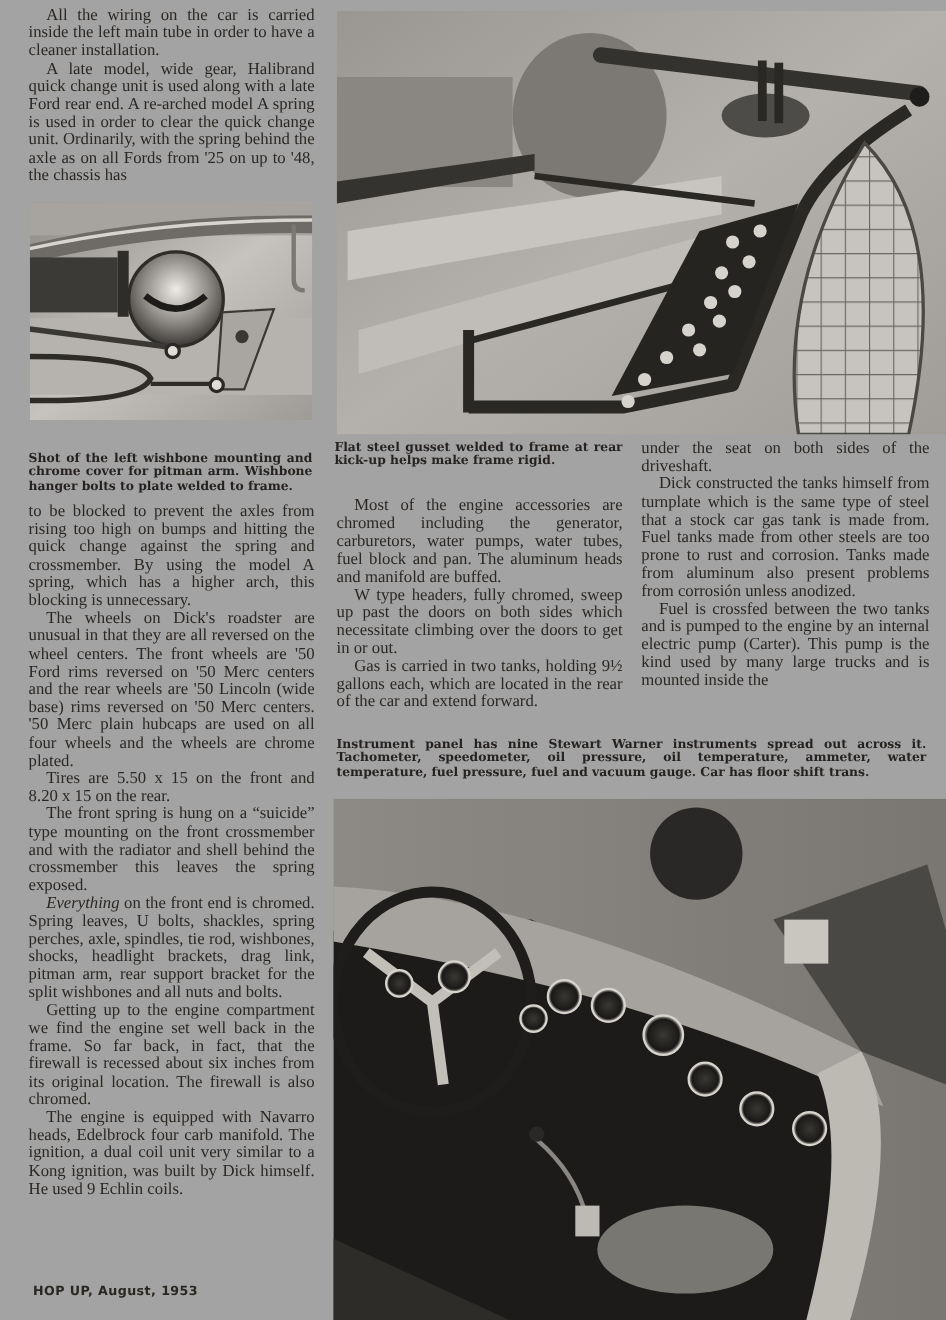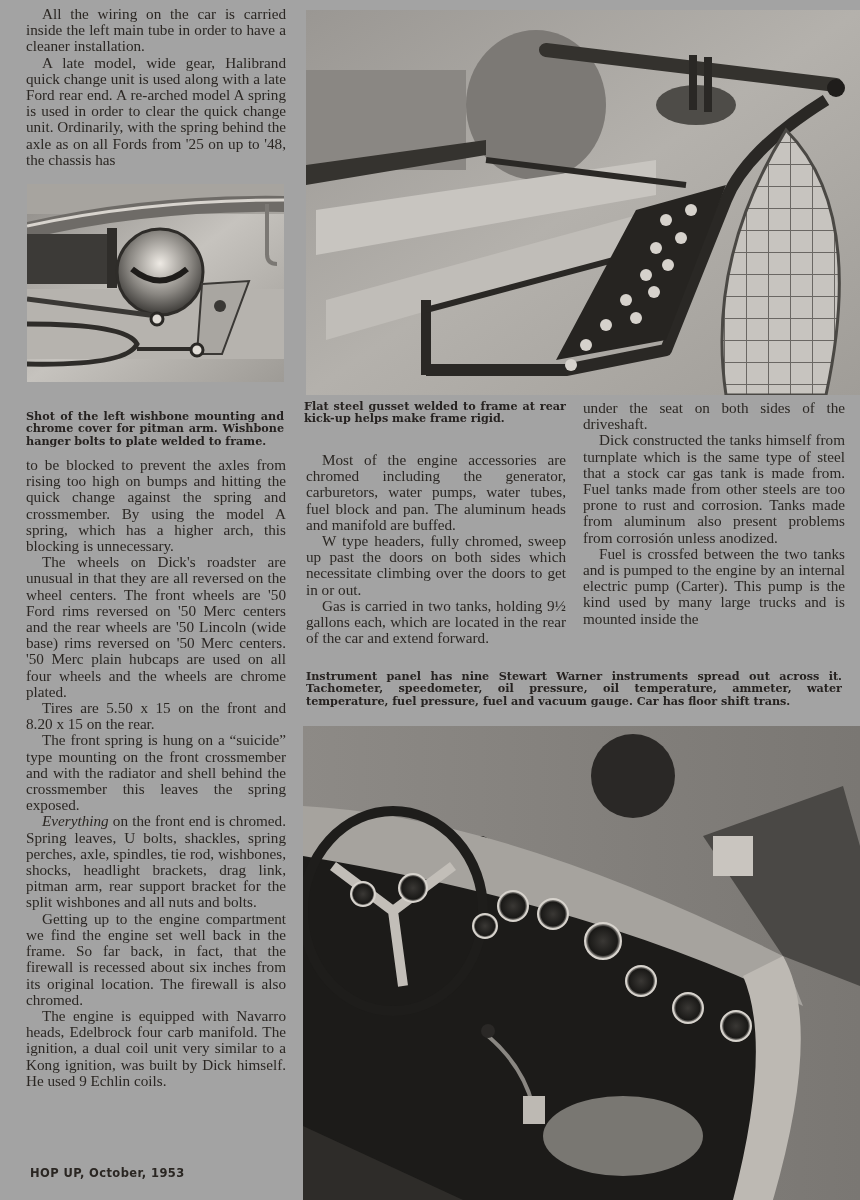--- a/index.html
+++ b/index.html
@@ -195,14 +195,14 @@
         <circle cx="182" cy="200" r="12" fill="url(#gauge)"></circle>
       </g>
       <path d="M185 310 Q220 340 230 380" stroke="#8a8782" stroke-width="4" fill="none"></path>
       <circle cx="185" cy="305" r="7" fill="#2a2826"></circle>
       <rect x="220" y="370" width="22" height="28" fill="#bdb9b3"></rect>
       <ellipse cx="320" cy="410" rx="80" ry="40" fill="#a19e99" opacity="0.7"></ellipse>
       <path d="M0 400 L160 474 L0 474 Z" fill="#2e2c29"></path>
     </svg>
   </div>
 
-  <div id="footer">HOP UP, October, 1953</div>
+  <div id="footer">HOP UP, August, 1953</div>
 </div>
 
 </body></html>

